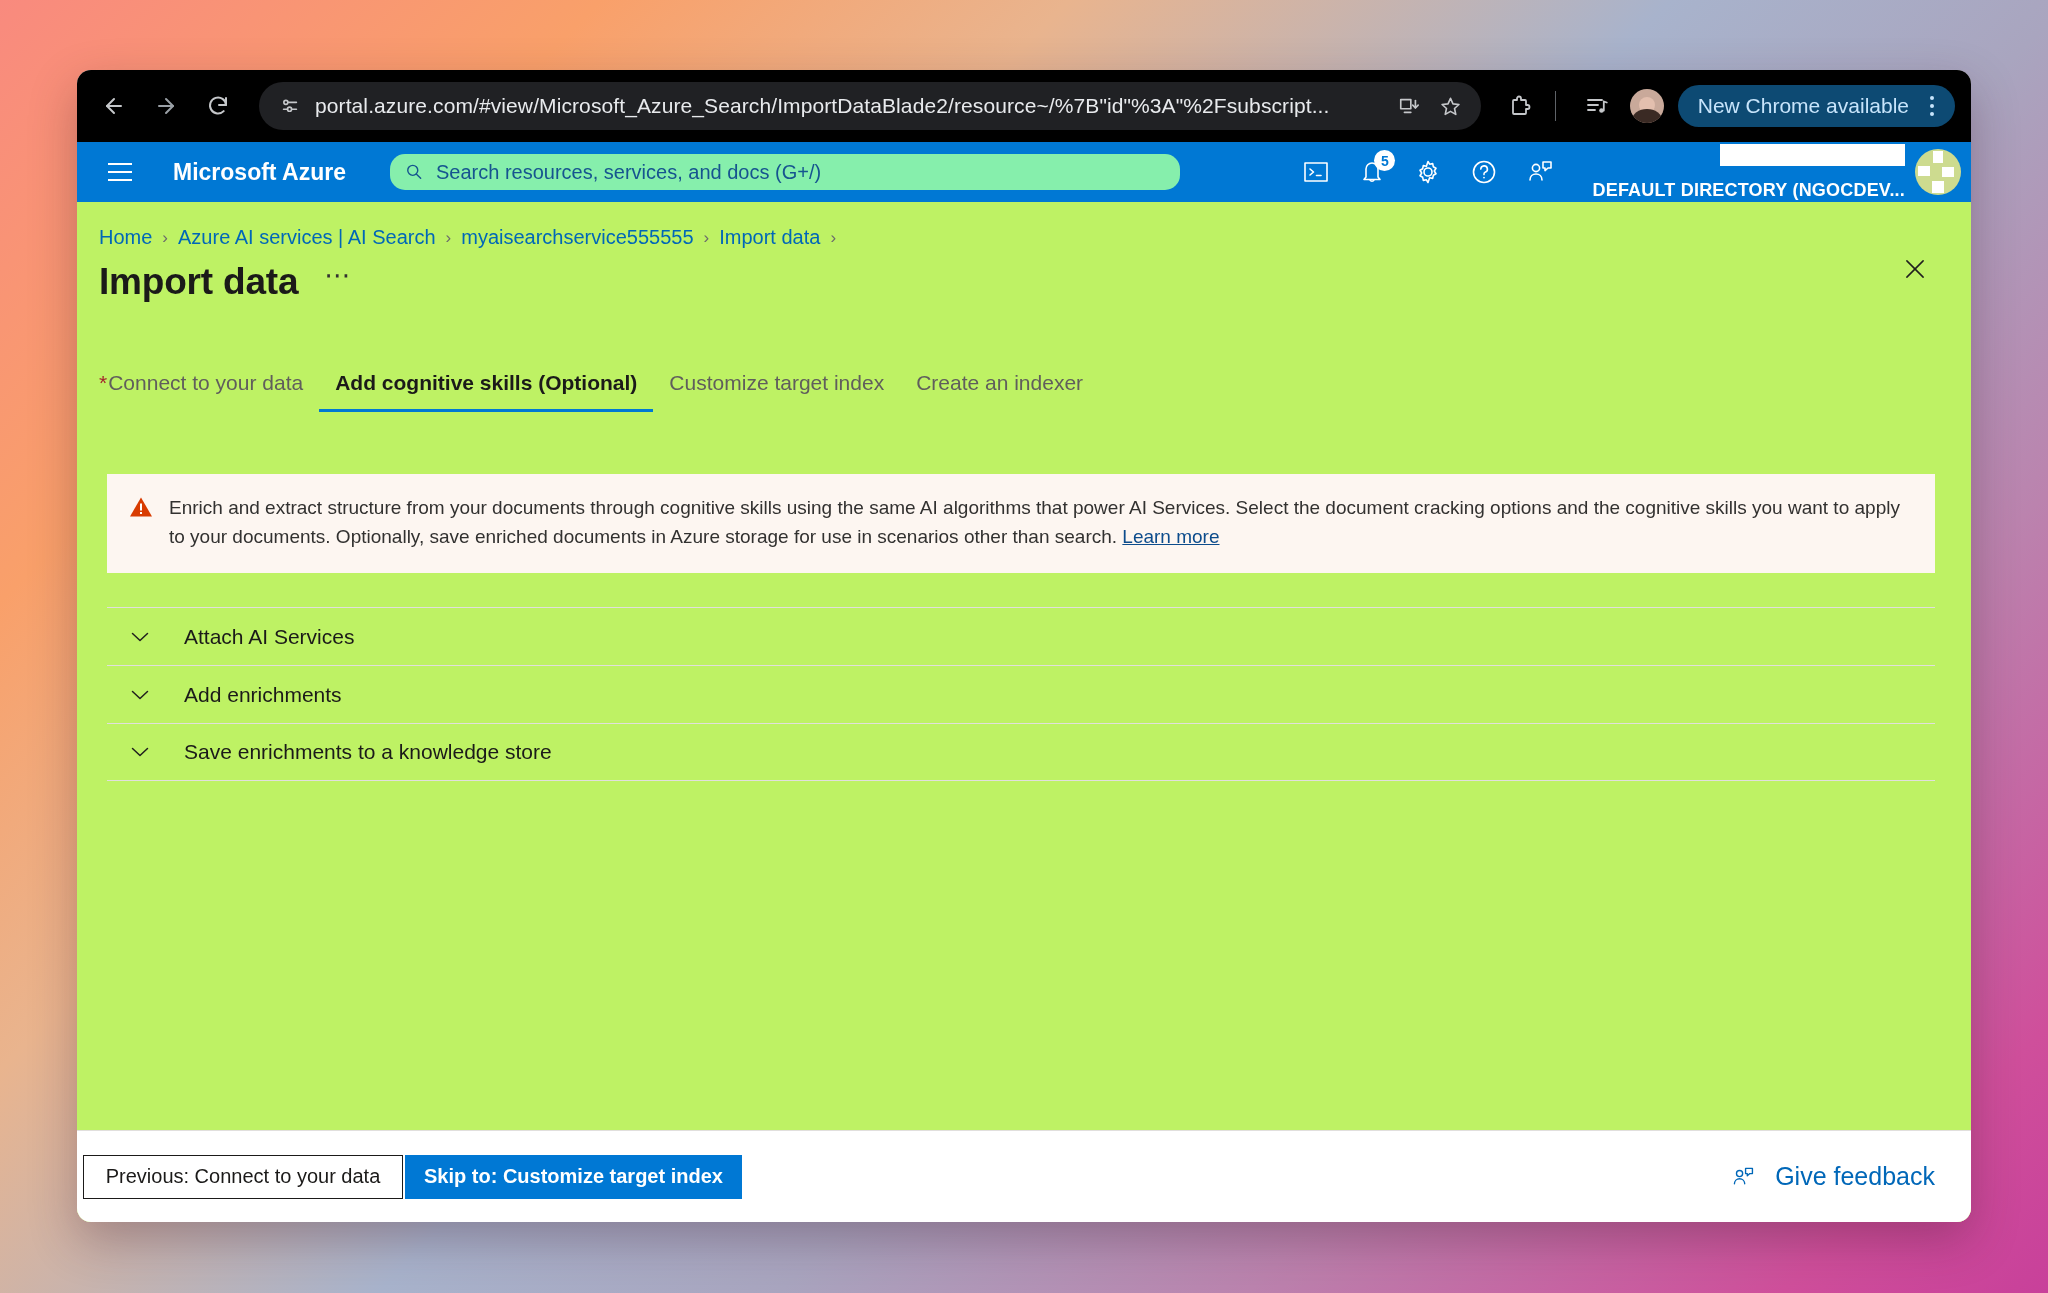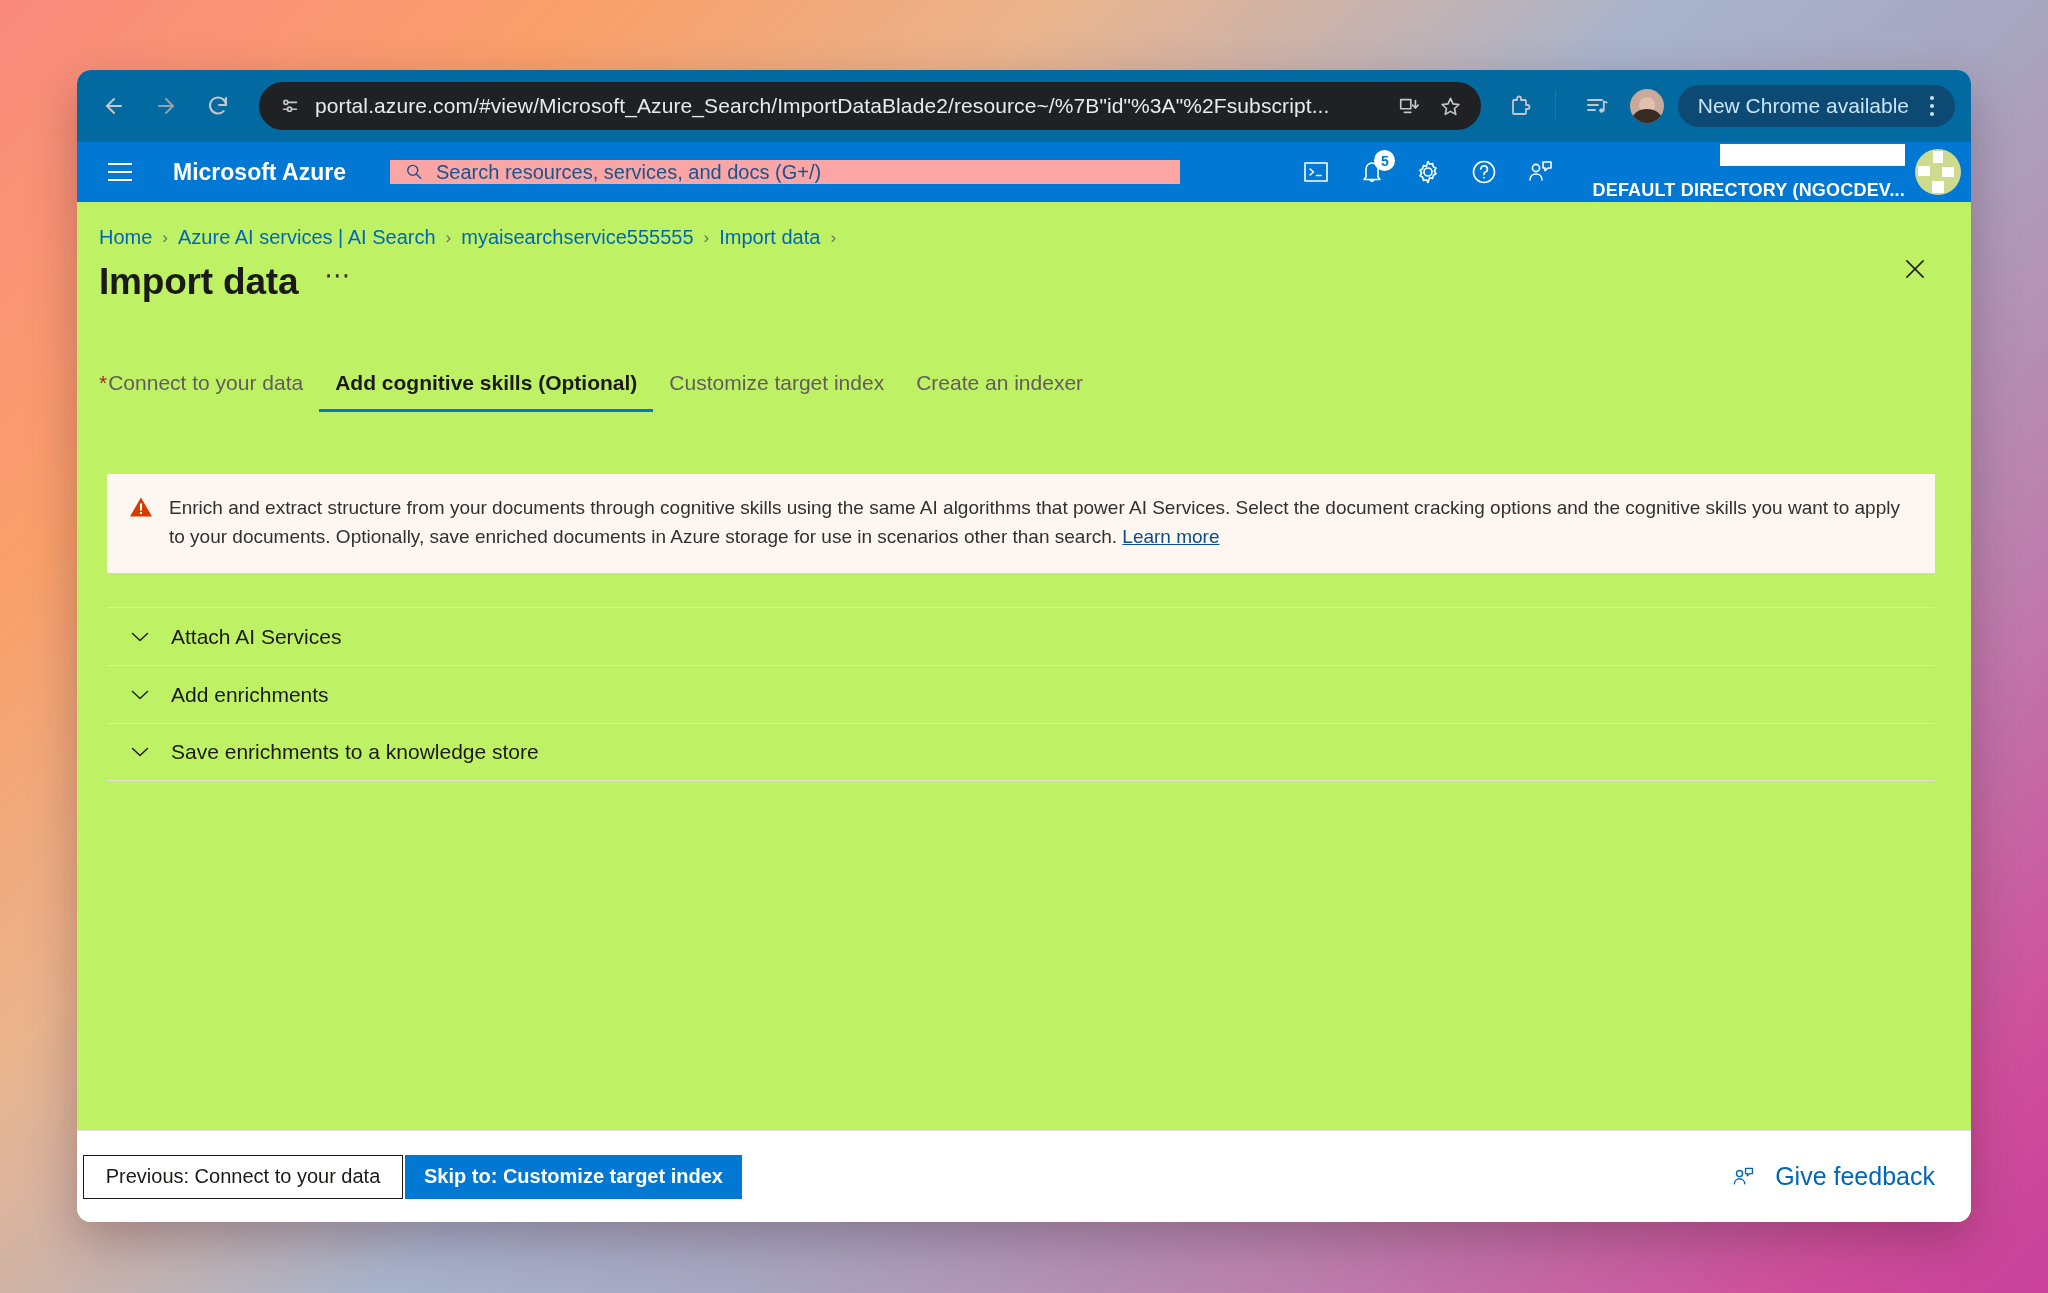--- a/index.html
+++ b/index.html
@@ -37,21 +37,21 @@
     background: #ffffff;
     box-shadow: 0 18px 48px rgba(60, 20, 40, 0.30);
     overflow: hidden;
     display: flex;
     flex-direction: column;
   }
 
   
   .chrome-toolbar {
     height: 72px;
-    background: #0369a1;
+    background: #000000;
     display: flex;
     align-items: center;
     padding: 0 16px;
     flex: 0 0 auto;
   }
 
   .nav-btn {
     width: 42px;
     height: 42px;
     margin-right: 10px;
@@ -198,26 +198,27 @@
     font-size: 23px;
     font-weight: 600;
     margin-left: 32px;
     margin-right: 44px;
     white-space: nowrap;
     cursor: pointer;
   }
   .az-search {
     flex: 0 1 auto;
     width: 790px;
-    height: 24px;
-    background: #fca5a5;
+    height: 36px;
+    background: #86efac;
     display: flex;
     align-items: center;
     padding: 0 14px;
     cursor: text;
+    border-radius: 15px;
   }
   .az-search .ph {
     color: #16548f;
     font-size: 20px;
     margin-left: 12px;
     white-space: nowrap;
   }
   .az-right {
     margin-left: auto;
     display: flex;
@@ -399,20 +400,21 @@
   }
 
   .accordion { margin-top: 34px; }
   .acc-row {
     border-top: 1px solid #e1dfdd;
     height: 58px;
     display: flex;
     align-items: center;
     cursor: pointer;
     padding-left: 22px;
+    gap: 13px;
   }
   .acc-row:last-child { border-bottom: 1px solid #e1dfdd; }
   .acc-chevron {
     width: 22px; height: 22px;
     display: flex; align-items: center; justify-content: center;
     margin-right: 20px;
     flex: 0 0 auto;
   }
   .acc-label {
     font-size: 21px;

